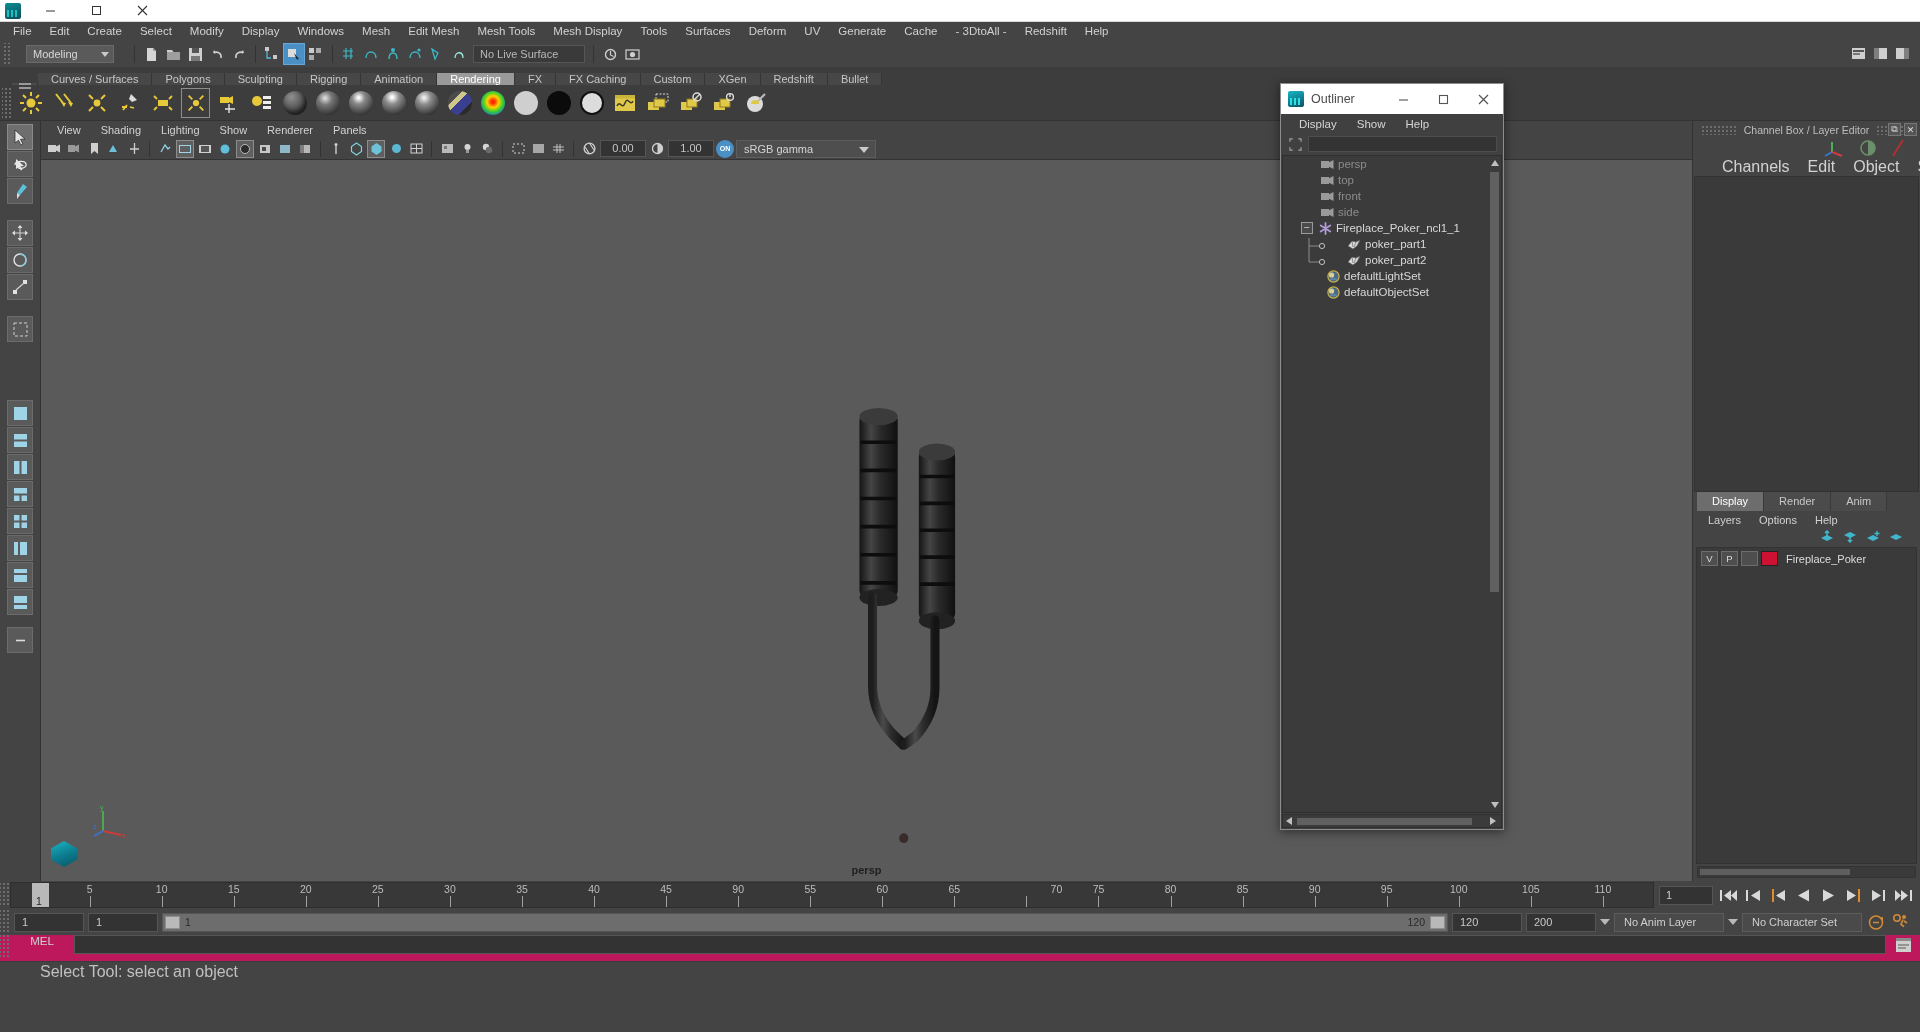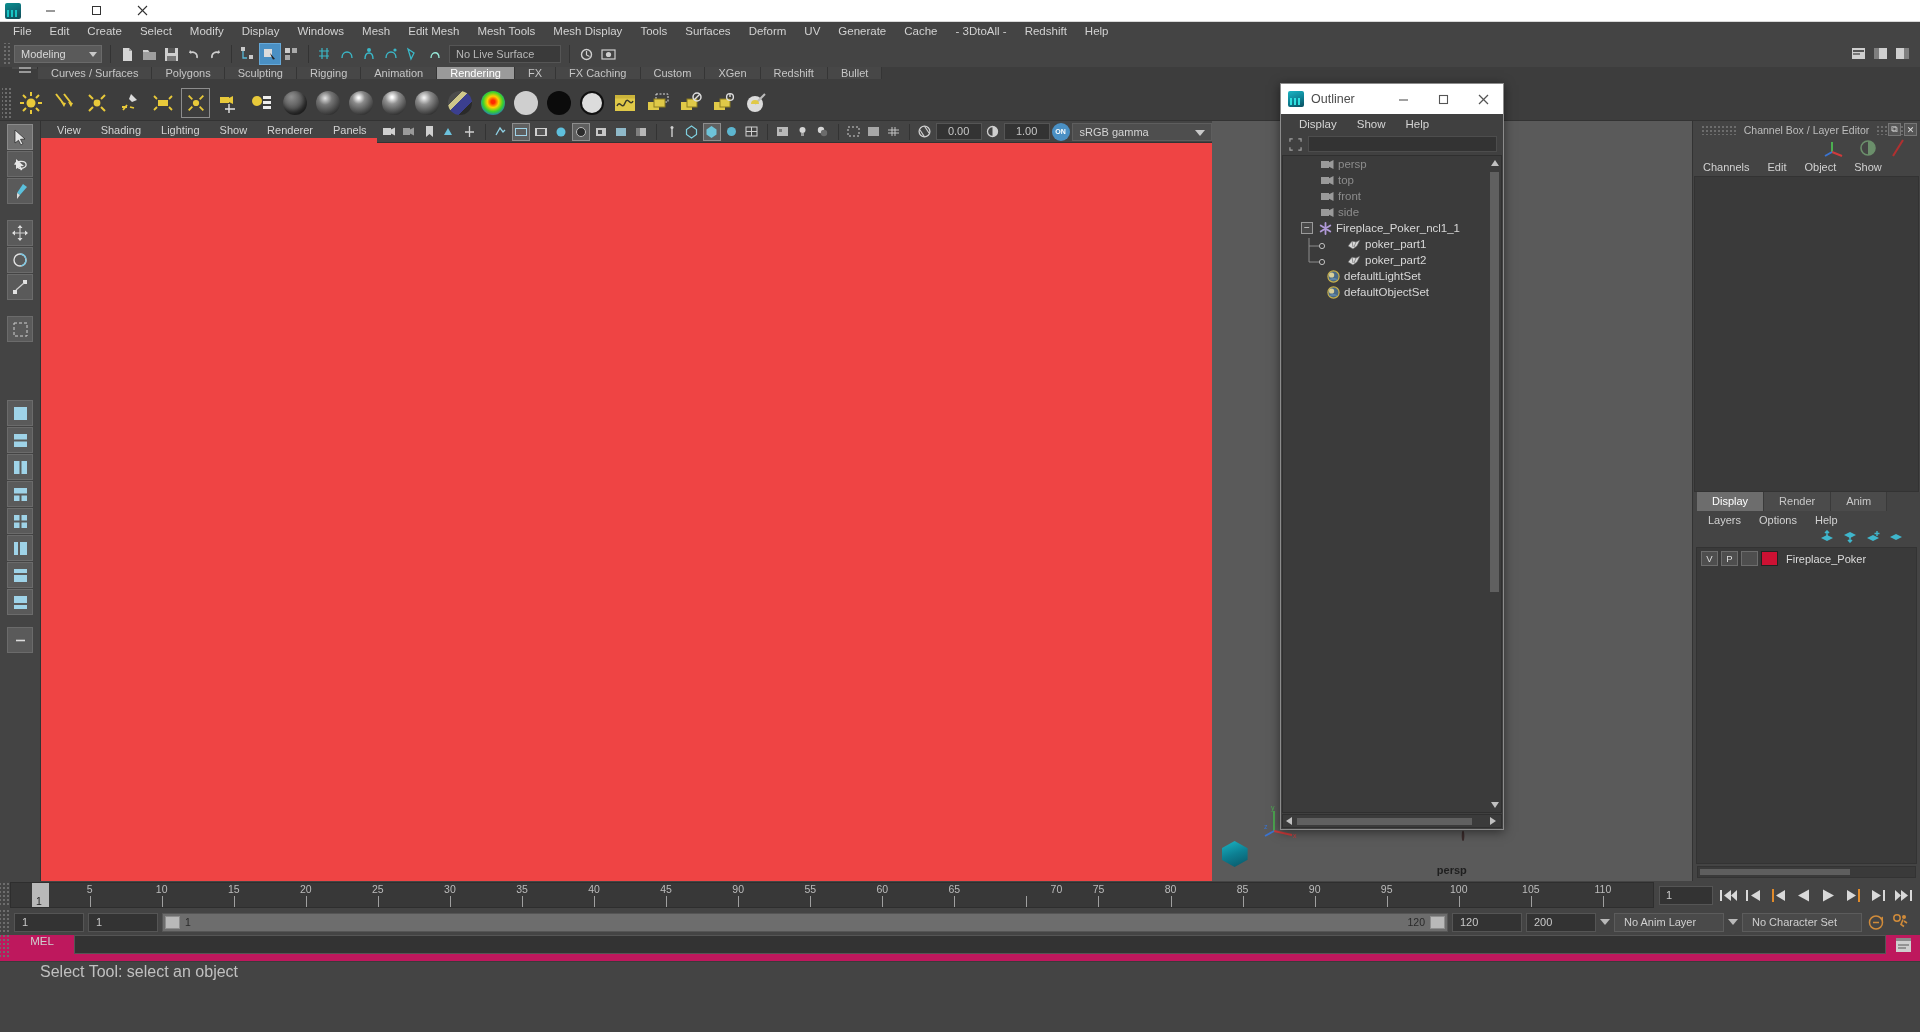--- a/index.html
+++ b/index.html
@@ -46,40 +46,40 @@
   .statusline {
     height: 26px; background: #444444; display: flex; align-items: center;
     padding-left: 2px; gap: 0;
   }
   .grip { width: 9px; height: 22px; flex: 0 0 auto;
     background-image: radial-gradient(#6d6d6d 1px, transparent 1px);
     background-size: 4px 4px; background-position: 1px 2px; }
   .modesel {
     width: 88px; height: 18px; background: #5a5a5a; border: 1px solid #6a6a6a;
     color: #d8d8d8; font-size: 11px; display: flex; align-items: center;
-    padding-left: 6px; margin: 0 3px; position: relative;
+    padding-left: 6px; margin: 0 15px; position: relative;
   }
   .modesel .arw { position: absolute; right: 4px; top: 6px;
     border-left: 4px solid transparent; border-right: 4px solid transparent; border-top: 5px solid #c9c9c9; }
   .sep { width: 1px; height: 18px; background: #333; margin: 0 5px; flex: 0 0 auto; }
   .tbtn {
     width: 22px; height: 22px; display: flex; align-items: center; justify-content: center;
     flex: 0 0 auto; position: relative;
   }
   .tbtn.sel { background: #4a90c4; border: 1px solid #65a8d8; }
   .livefield {
     width: 112px; height: 18px; background: #3a3a3a; border: 1px solid #555;
     font-size: 11px; color: #b8b8b8; display: flex; align-items: center; padding-left: 6px;
     margin: 0 3px;
   }
   .spacer { flex: 1; }
 
   
   .shelf-tabs {
-    height: 18px; background: #3d3d3d; display: flex; align-items: flex-start;
+    height: 18px; background: #3d3d3d; display: flex; align-items: flex-end;
     font-size: 11px; padding-left: 2px;
   }
   .shelf-grip { width: 10px;
     background-image: radial-gradient(#6d6d6d 1px, transparent 1px);
     background-size: 4px 4px; background-position: 2px 3px; }
   .shelf-mini { width: 26px; background: #4b4b4b; border-right: 1px solid #333;
     display:flex; align-items:center; justify-content:center; }
   .shelf-mini i { display:block; width:12px; height:2px; background:#999; box-shadow: 0 4px 0 #999; }
   .stab {
     padding: 0 13px; display: flex; align-items: center; color: #c6c6c6;
@@ -98,21 +98,21 @@
   .toolbox {
     width: 41px; background: #444444; padding-top: 3px;
     display: flex; flex-direction: column; align-items: center; gap: 1px;
     border-right: 1px solid #333;
   }
   .tool { width: 26px; height: 26px; display:flex; align-items:center; justify-content:center;
     background: #5a5a5a; border: 1px solid #6b6b6b; }
   .tool.on { background: #6e6e6e; border-color: #8a8a8a; }
   .toolgap { height: 14px; }
 
-  .viewport-wrap { flex: 1; display: flex; flex-direction: row; background: #ef4444; }
+  .viewport-wrap { flex: 1; display: flex; flex-direction: column; background: #ef4444; }
   .vp-menubar { height: 17px; background: #444; display: flex; align-items: center; font-size: 11px; padding-left: 6px;}
   .vp-menubar .vm { padding: 0 10px; color: #d2d2d2; }
   .vp-toolbar {
     height: 22px; background: #444; display: flex; align-items: center; gap: 2px; padding-left: 4px;
     border-bottom: 1px solid #333;
   }
   .vt { width: 18px; height: 18px; display:flex; align-items:center; justify-content:center; flex:0 0 auto;}
   .vt.sel { background:#5f5f5f; border:1px solid #8d8d8d; }
   .vsep { width:1px; height:16px; background:#333; margin:0 4px; flex:0 0 auto;}
   .numfield { width: 46px; height: 17px; background: #333; border: 1px solid #555; color: #c6c6c6;
@@ -136,21 +136,21 @@
   .rightdock { width: 228px; background: #444; display: flex; flex-direction: column; border-left:1px solid #333;}
   .rd-title { height: 17px; display: flex; align-items: center; justify-content: center;
     font-size: 10.5px; color: #bdbdbd; position: relative; }
   .rd-title .dots { width: 36px; height: 10px;
     background-image: radial-gradient(#6d6d6d 1px, transparent 1px);
     background-size: 4px 4px; }
   .rd-title .lbl { margin: 0 7px; }
   .rd-icons { position:absolute; right:3px; top:2px; display:flex; gap:3px;}
   .rd-ibtn { width:13px;height:13px;background:#555;border:1px solid #777;display:flex;align-items:center;justify-content:center;color:#ddd;font-size:9px;}
   .cb-gizmorow { height: 20px; display:flex; align-items:center; justify-content:flex-end; padding-right:14px; gap: 12px;}
-  .cb-menubar { height: 18px; display:flex; align-items:center; font-size:11px; padding-left:1px;}
+  .cb-menubar { height: 18px; display:flex; align-items:center; font-size:16px; padding-left:20px;}
   .cb-menubar .cm { padding: 0 9px; color:#d2d2d2;}
   .cb-body { flex: 1; background: #3a3a3a; border: 1px solid #333; margin: 0 1px; }
 
   .layer-tabs { height: 19px; display:flex; align-items:stretch; font-size:11px; padding-left:4px; background:#444;}
   .ltab { padding: 0 15px; display:flex;align-items:center; color:#c8c8c8; background:#4b4b4b; border-right:1px solid #3a3a3a;}
   .ltab.active { background:#6d6d6d; color:#fff; }
   .layer-menubar { height: 18px; display:flex; align-items:center; font-size:11px; padding-left:6px;}
   .layer-menubar .lm { padding: 0 9px; color:#d2d2d2;}
   .layer-btnrow { height: 16px; display:flex; align-items:center; justify-content:flex-end; gap:8px; padding-right:16px;}
   .layer-list { flex: 1; background: #3a3a3a; border:1px solid #333; margin: 2px 3px; padding-top: 2px;}

